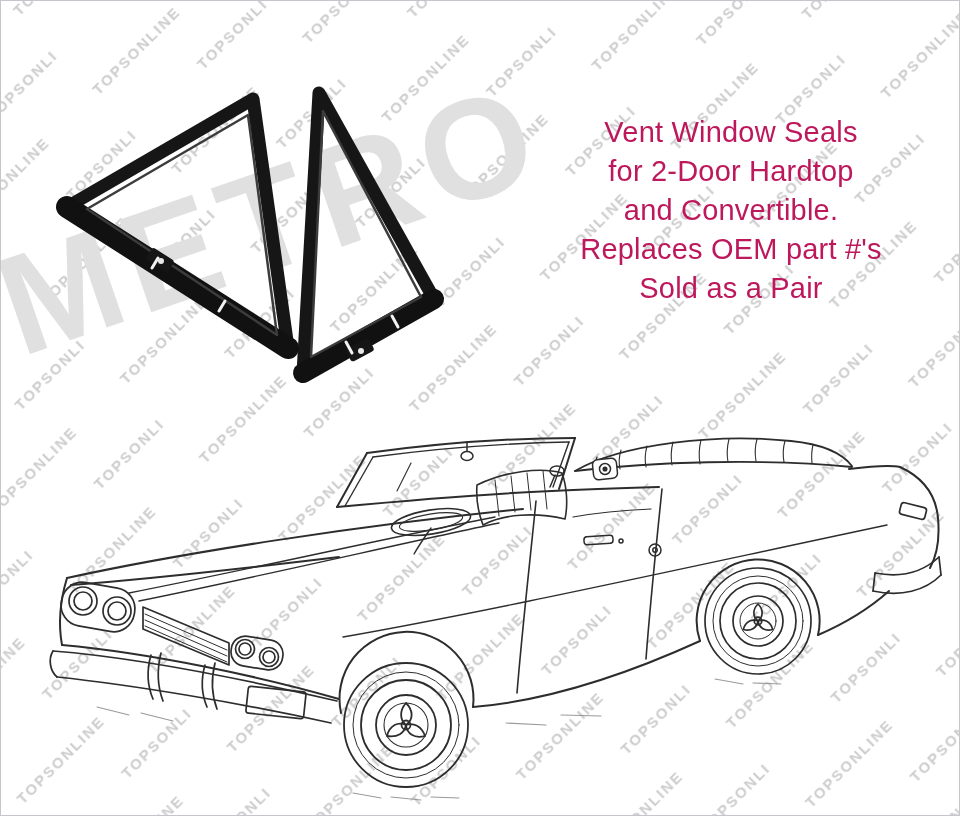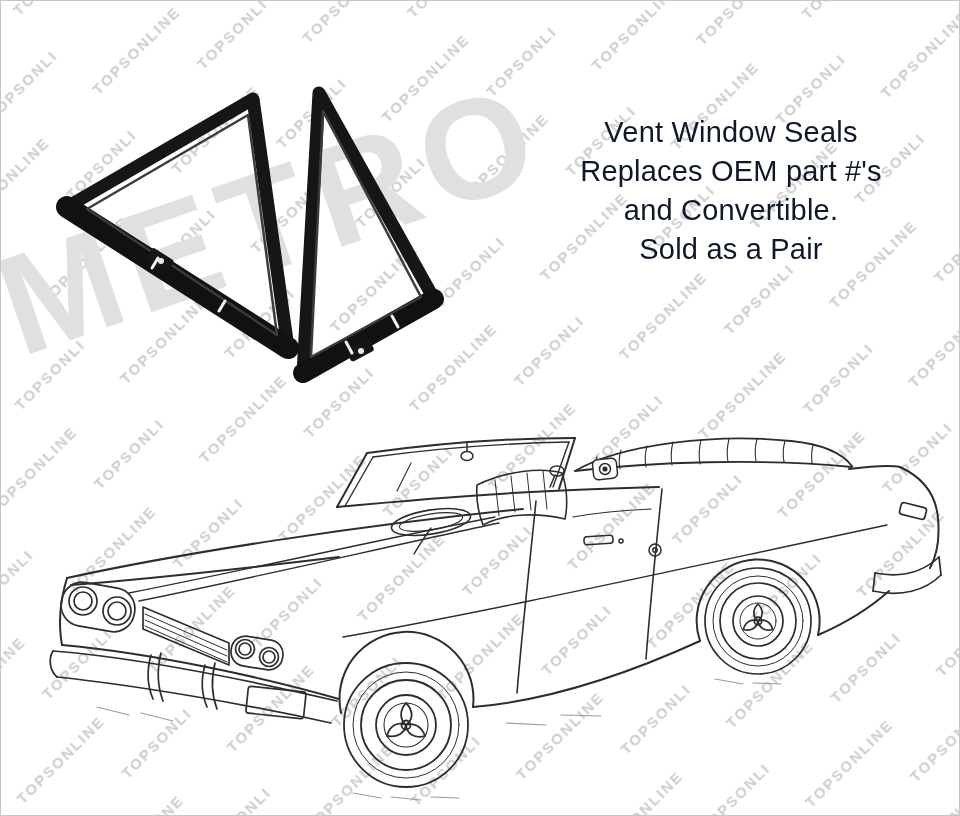--- a/index.html
+++ b/index.html
@@ -5,21 +5,21 @@
   html,body{margin:0;padding:0;background:#ffffff;}
   .stage{
     position:relative;width:960px;height:816px;background:#ffffff;
     border:1px solid #c3c6cb;box-sizing:border-box;overflow:hidden;
     font-family:"Liberation Sans", sans-serif;
   }
   .art{position:absolute;left:0;top:0;width:958px;height:814px;z-index:1;
        font-family:"Liberation Sans", sans-serif;}
   .desc{
     position:absolute;left:552px;top:112px;width:356px;z-index:2;
-    text-align:center;color:#0f172a;font-size:29px;line-height:39px;
+    text-align:center;color:#be185d;font-size:29px;line-height:39px;
     font-weight:500;letter-spacing:0.2px;
   }
 </style>
 </head>
 <body>
 
 <div class="stage">
 
   <svg class="art" viewBox="0 0 958 814">
     <defs>
@@ -216,18 +216,19 @@
         <rect x="346" y="342" width="26" height="14" rx="3" fill="#161616" transform="rotate(-28 359 349)" stroke="none"></rect>
         <path d="M345,341 L351,352" stroke="#f2f2f2" stroke-width="3"></path>
         <path d="M391,315 L397,326" stroke="#f2f2f2" stroke-width="3"></path>
         <circle cx="360" cy="350" r="3" fill="#e8e8e8" stroke="none"></circle>
       </g>
     </g>
   </svg>
 
   <div class="desc">
     <div>Vent Window Seals</div>
+    <div>for 2-Door Hardtop</div>
+    <div>and Convertible.</div>
     <div>Replaces OEM part #'s</div>
-    <div>and Convertible.</div>
     <div>Sold as a Pair</div>
   </div>
 
 </div>
 
 </body></html>

